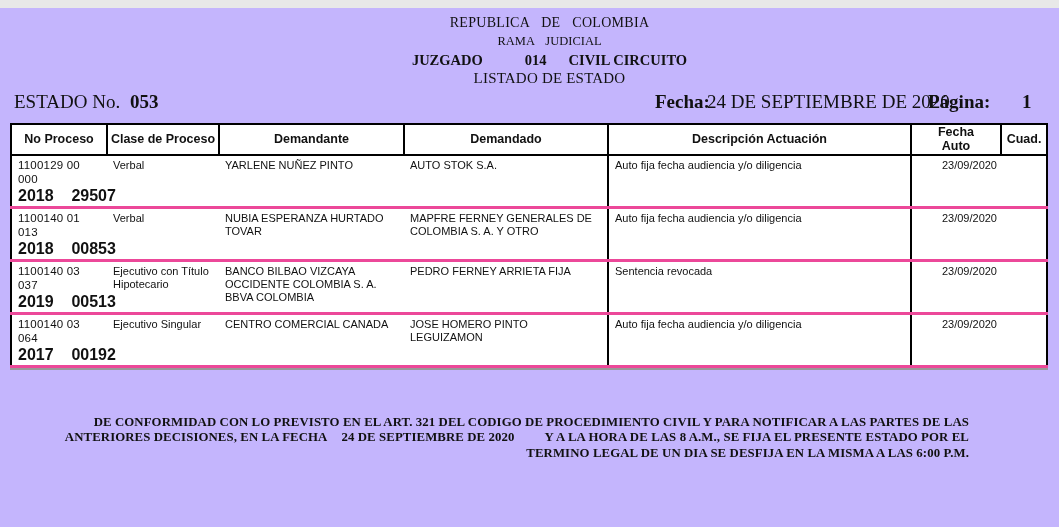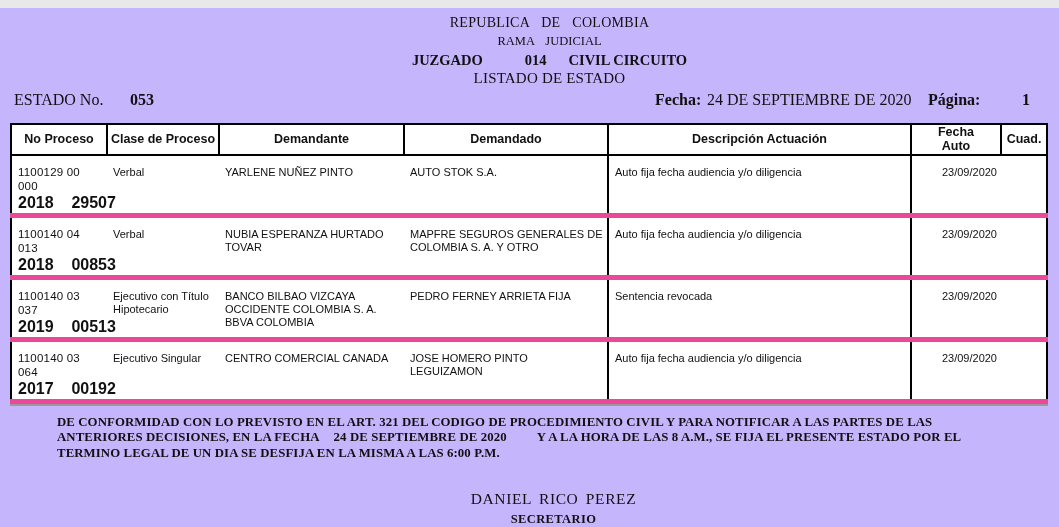--- a/index.html
+++ b/index.html
@@ -12,21 +12,21 @@
   
   .doc-header { position:absolute; top:7px; left:20px; width:1059px; text-align:center; }
   .dh1 { font-size:14px; word-spacing:8px; letter-spacing:.3px; }
   .dh2 { font-size:12.5px; word-spacing:8px; margin-top:3px; }
   .dh3 { font-size:14.5px; font-weight:bold; margin-top:3px; }
   .dh3 .gap-a { display:inline-block; width:42px; }
   .dh3 .gap-b { display:inline-block; width:22px; }
   .dh4 { font-size:15px; margin-top:1px; letter-spacing:.2px; }
 
   
-  .meta { position:absolute; top:83px; left:0; width:1059px; height:18px; font-size:16px; }
+  .meta { position:absolute; top:83px; left:0; width:1059px; height:18px; font-size:19px; }
   .meta span { position:absolute; white-space:nowrap; }
   .m-estado-label { left:14px; }
   .m-estado-num  { left:130px; font-weight:bold; }
   .m-fecha-label { left:655px; font-weight:bold; }
   .m-fecha-value { left:707px; }
   .m-pagina-label{ left:928px; font-weight:bold; }
   .m-pagina-value{ left:1022px; font-weight:bold; }
 
   
   table.estado {
@@ -37,25 +37,25 @@
     background:#fff;
   }
   table.estado th {
     border:2px solid #000;
     font-family:"Liberation Sans", sans-serif;
     font-weight:bold; font-size:12.5px; line-height:1.08;
     height:25px; text-align:center; vertical-align:middle;
     white-space:pre-line; padding:1px 2px;
   }
   table.estado td {
-    border-bottom:5px solid #ec4899;
+    border-bottom:3px solid #ec4899;
     vertical-align:top;
     font-family:"Liberation Sans", sans-serif;
     font-size:11px; line-height:1.18;
-    padding:10px 4px 0 6px;
+    padding:3px 4px 0 6px;
   }
   table.estado tr.body-row { height:39px; }
   td.c-proc { padding-left:7px; }
   .proc1 { font-size:11.5px; letter-spacing:.2px; }
   .proc2 { font-weight:bold; font-size:16px; white-space:pre; margin-top:1px; }
   td.c-clase { font-size:12px; }
   td.c-dte, td.c-ddo { font-size:11px; padding-right:10px; }
   td.c-desc {
     border-left:2px solid #000;
     font-size:12.5px; padding-top:7px; padding-left:9px;
@@ -63,21 +63,21 @@
   td.c-fecha {
     border-left:2px solid #000;
     text-align:right; font-size:11.5px; padding:15px 2px 0 2px;
   }
   td.c-cuad { }
 
   
   .notice {
     position:absolute; top:407px; left:57px; width:912px;
     font-weight:bold; font-size:12.8px; line-height:15.3px;
-    text-align:left; letter-spacing:.1px;
+    text-align:right; letter-spacing:.1px;
   }
   .notice .sp1 { display:inline-block; width:14px; }
   .notice .sp2 { display:inline-block; width:30px; }
 
   
   .signature { position:absolute; top:482px; left:48px; width:1011px; text-align:center; }
   .sig-name  { font-size:15.5px; letter-spacing:.6px; word-spacing:3px; }
   .sig-title { font-size:12.5px; font-weight:bold; margin-top:4px; letter-spacing:.4px; }
 </style>
 </head>
@@ -131,26 +131,26 @@
         </td>
         <td class="c-clase">Verbal</td>
         <td class="c-dte">YARLENE NUÑEZ PINTO</td>
         <td class="c-ddo">AUTO STOK S.A.</td>
         <td class="c-desc">Auto fija fecha audiencia y/o diligencia</td>
         <td class="c-fecha">23/09/2020</td>
         <td class="c-cuad"></td>
       </tr>
       <tr class="body-row">
         <td class="c-proc">
-          <div class="proc1">1100140 04 013</div>
+          <div class="proc1">1100140 01 013</div>
           <div class="proc2">2018    00853</div>
         </td>
         <td class="c-clase">Verbal</td>
         <td class="c-dte">NUBIA ESPERANZA HURTADO TOVAR</td>
-        <td class="c-ddo">MAPFRE SEGUROS GENERALES DE COLOMBIA S. A. Y OTRO</td>
+        <td class="c-ddo">MAPFRE FERNEY GENERALES DE COLOMBIA S. A. Y OTRO</td>
         <td class="c-desc">Auto fija fecha audiencia y/o diligencia</td>
         <td class="c-fecha">23/09/2020</td>
         <td class="c-cuad"></td>
       </tr>
       <tr class="body-row">
         <td class="c-proc">
           <div class="proc1">1100140 03 037</div>
           <div class="proc2">2019    00513</div>
         </td>
         <td class="c-clase">Ejecutivo con Título Hipotecario</td>
@@ -170,18 +170,14 @@
         <td class="c-ddo">JOSE HOMERO PINTO LEGUIZAMON</td>
         <td class="c-desc">Auto fija fecha audiencia y/o diligencia</td>
         <td class="c-fecha">23/09/2020</td>
         <td class="c-cuad"></td>
       </tr>
     </tbody>
   </table>
 
   <div class="notice"><span>DE CONFORMIDAD CON LO PREVISTO EN EL ART. 321 DEL CODIGO DE PROCEDIMIENTO CIVIL Y PARA NOTIFICAR A LAS PARTES DE LAS ANTERIORES DECISIONES, EN LA FECHA</span><span class="sp1"></span><span>24 DE SEPTIEMBRE DE 2020</span><span class="sp2"></span><span>Y A LA HORA DE LAS 8 A.M., SE FIJA EL PRESENTE ESTADO POR EL TERMINO LEGAL DE UN DIA SE DESFIJA EN LA MISMA A LAS 6:00 P.M.</span></div>
 
-  <div class="signature">
-    <div class="sig-name">DANIEL RICO PEREZ</div>
-    <div class="sig-title">SECRETARIO</div>
-  </div>
 
 </div>
 
 </body></html>

